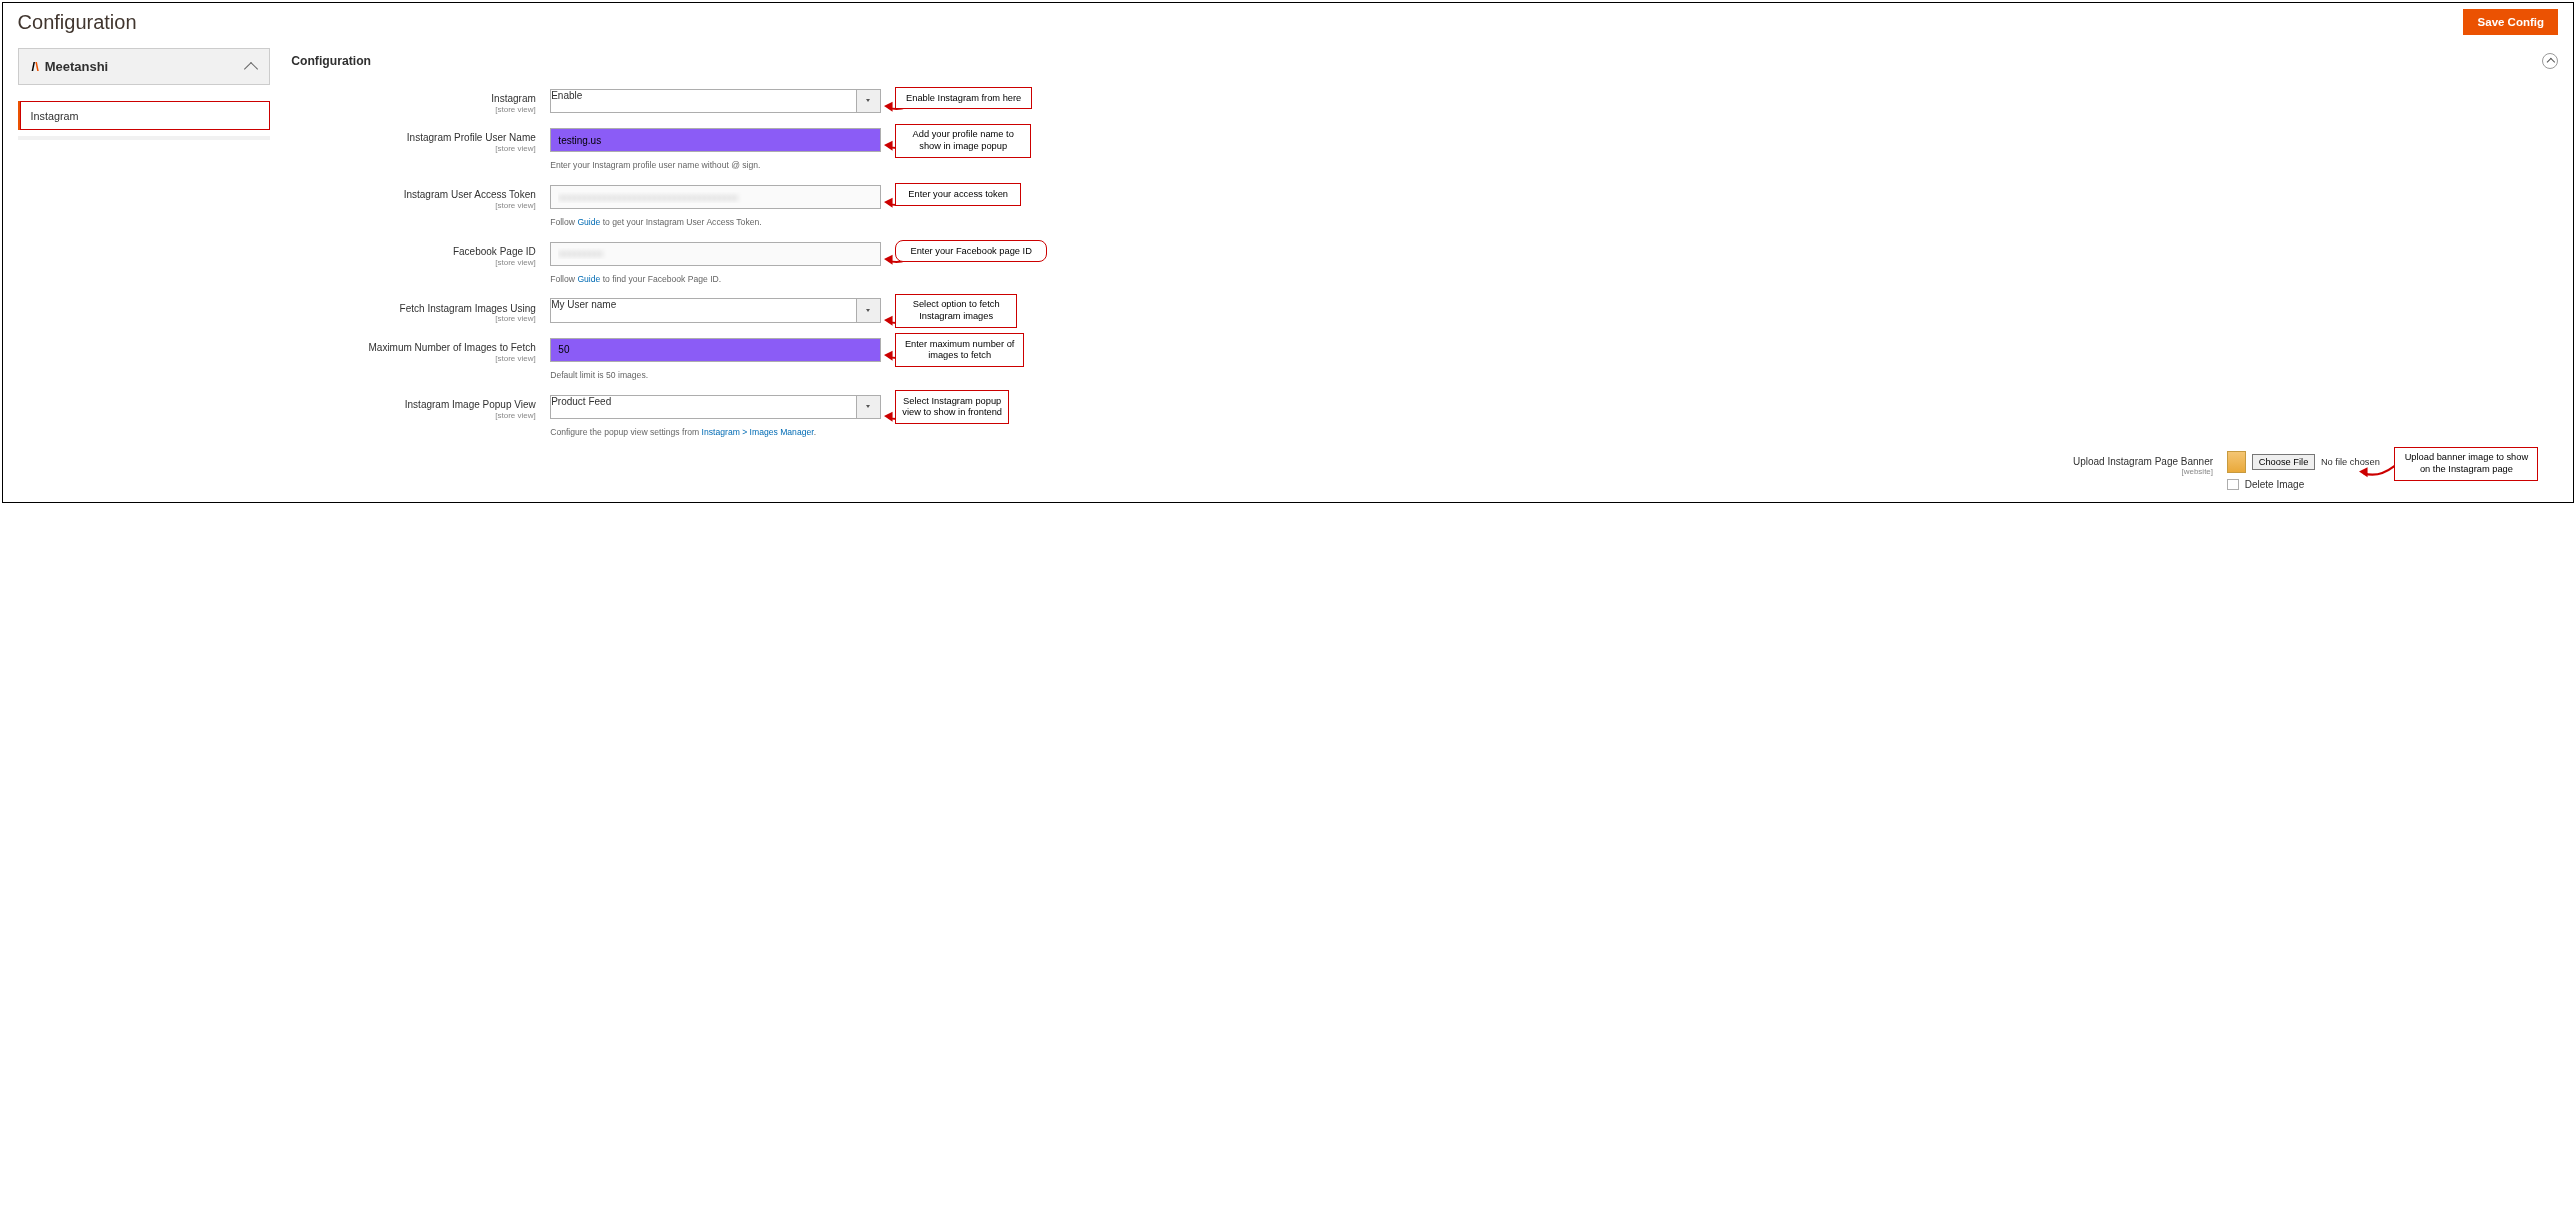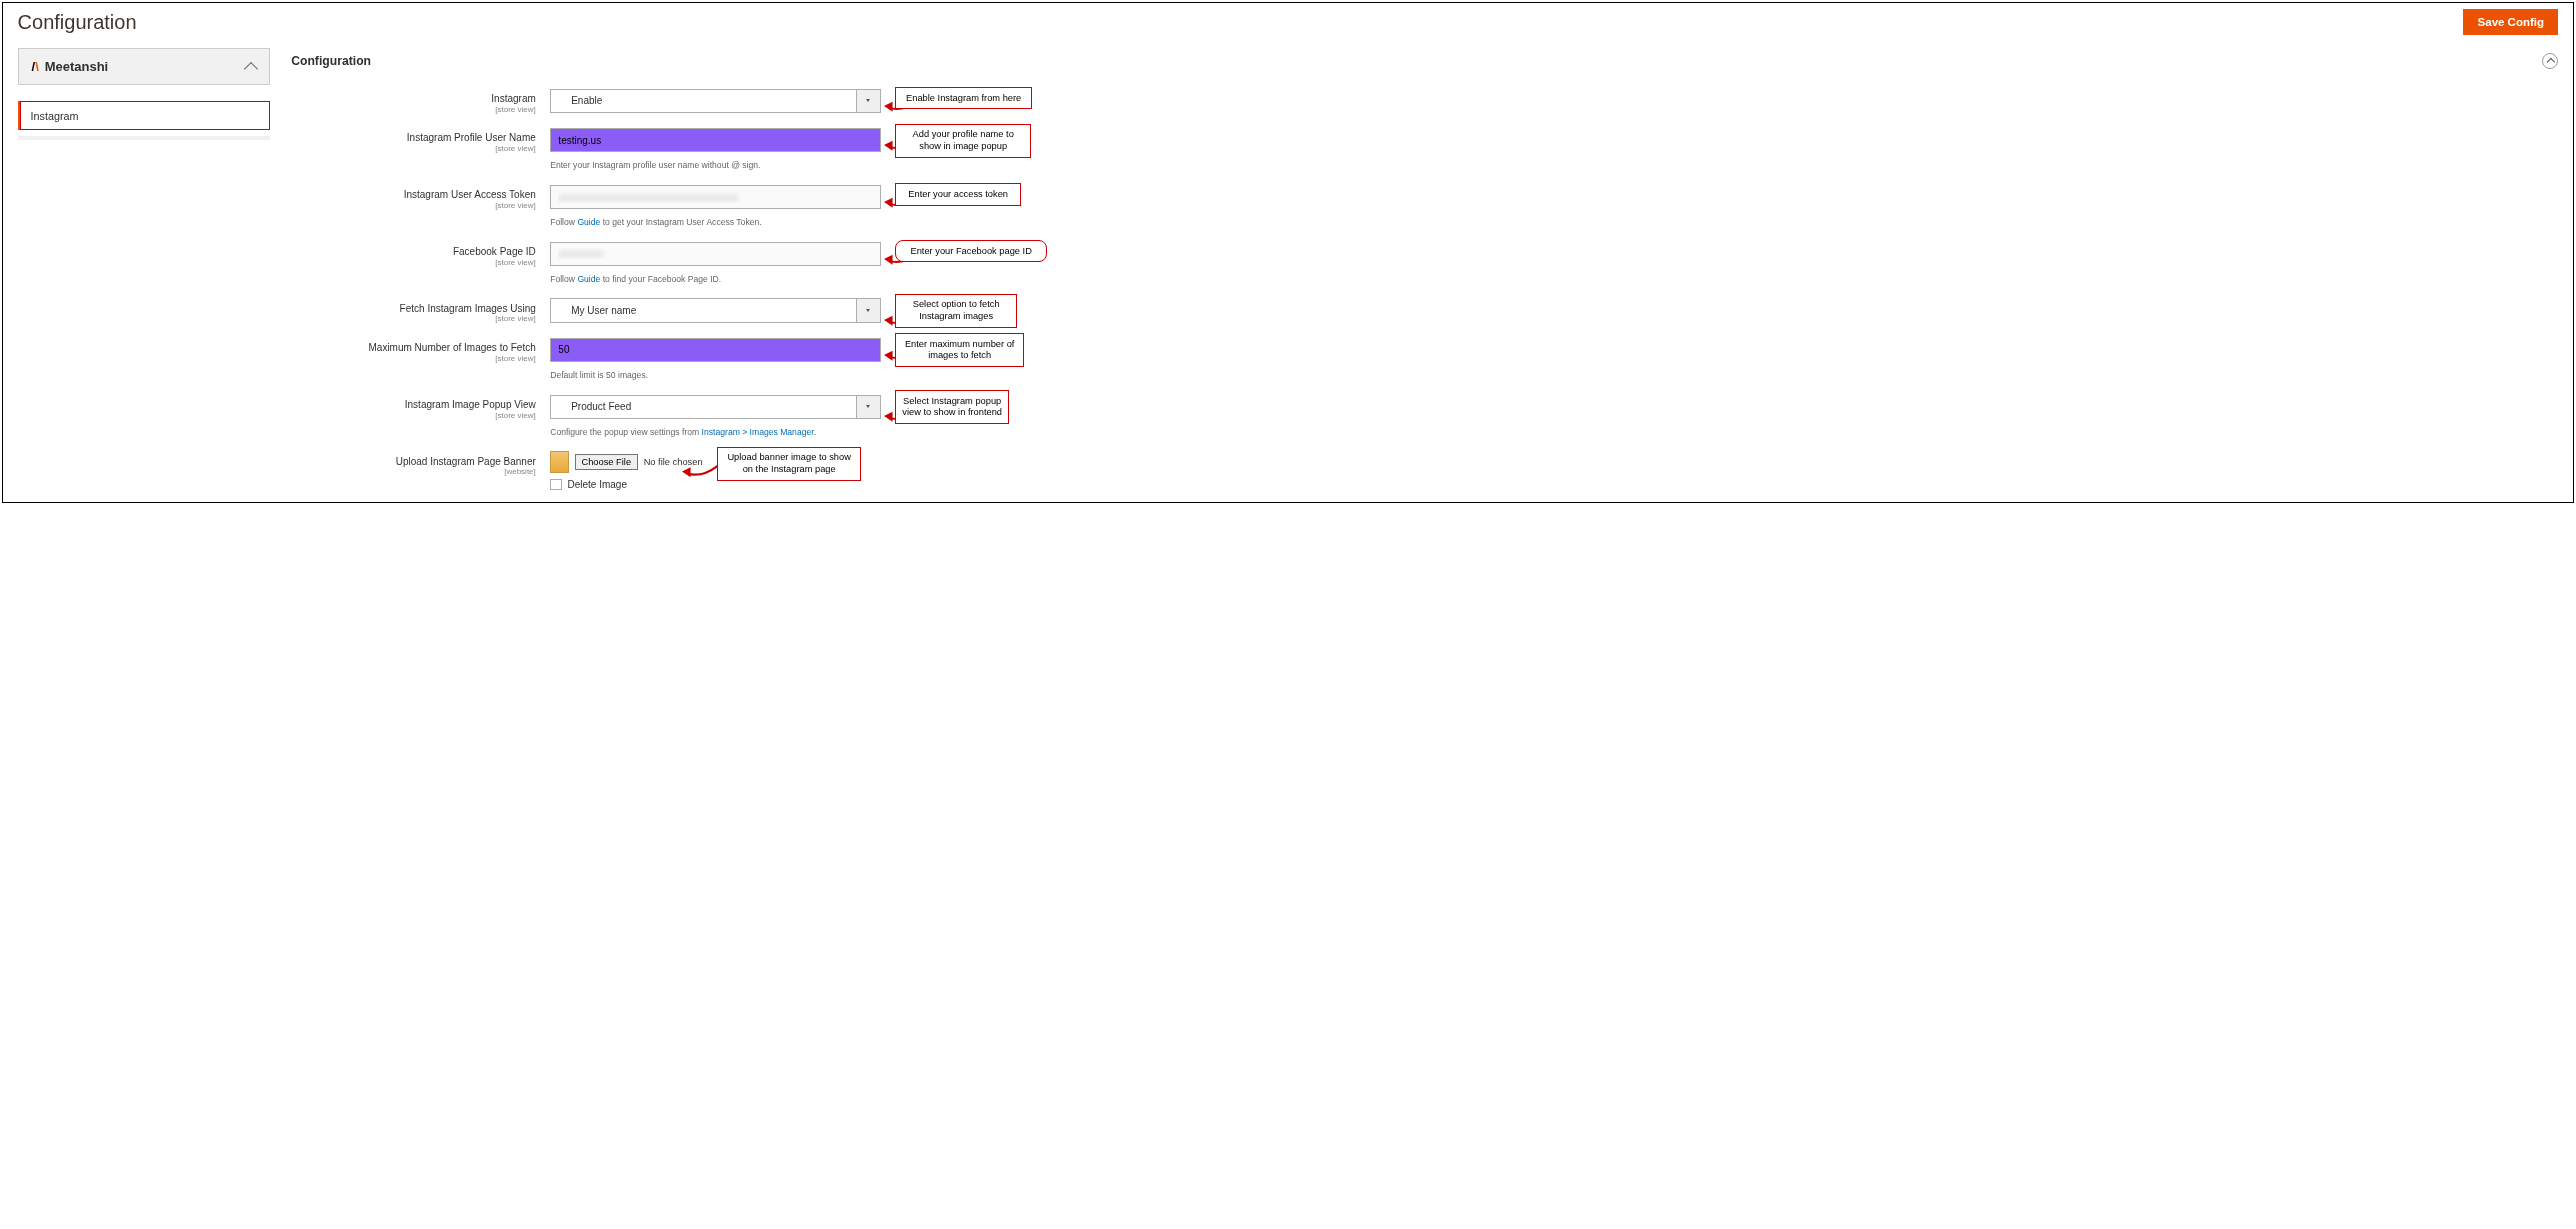--- a/index.html
+++ b/index.html
@@ -140,22 +140,21 @@
   .field-control {
     width: 331px;
     position: relative;
   }
   .select {
     width: 100%;
     height: 24.4px;
     border: 0.7px solid #adadad;
     background: #fff;
     display: flex;
-    align-items: center;
-    padding: 0 20px;
+    padding: 0 0;
     font-size: 10px;
     position: relative;
   }
   .select-arrow {
     position: absolute;
     right: 0; top: 0;
     width: 24.4px; height: 100%;
     border-left: 0.7px solid #adadad;
     background: #efefef;
     display: flex;
@@ -376,21 +375,21 @@
           <span>Configure the popup view settings from </span><a href="#">Instagram &gt; Images Manager</a><span>.</span>
         </div>
         <svg class="arrow-svg" style="left:334px; top:8.6px;" viewBox="0 0 56 30" width="40" height="21.6">
             <path d="M50 8 Q25 28 6 20"></path>
             <polygon points="0,18 12,12 12,26"></polygon>
           </svg>
         <div class="callout" style="left:345px; top:-4.3px; width:114px;">Select Instagram popup view to show in frontend</div>
       </div>
     </div>
 
-    <div class="field" style="margin-bottom:5px;">
+    <div class="field" style="margin-bottom:5px;justify-content:flex-end;">
       <div class="field-label">
         <span>Upload Instagram Page Banner</span>
         <span class="field-scope">[website]</span>
       </div>
       <div class="field-control">
         <div class="file-row">
           <span class="file-thumb"></span>
           <button class="choose-file">Choose File</button>
           <span class="no-file">No file chosen</span>
         </div>

